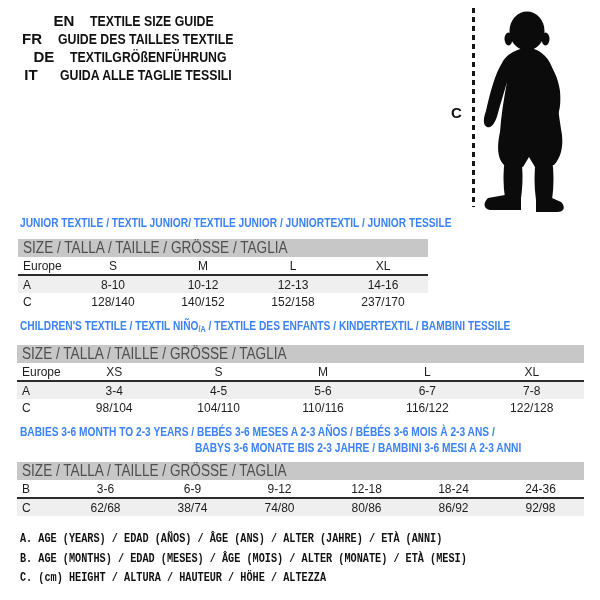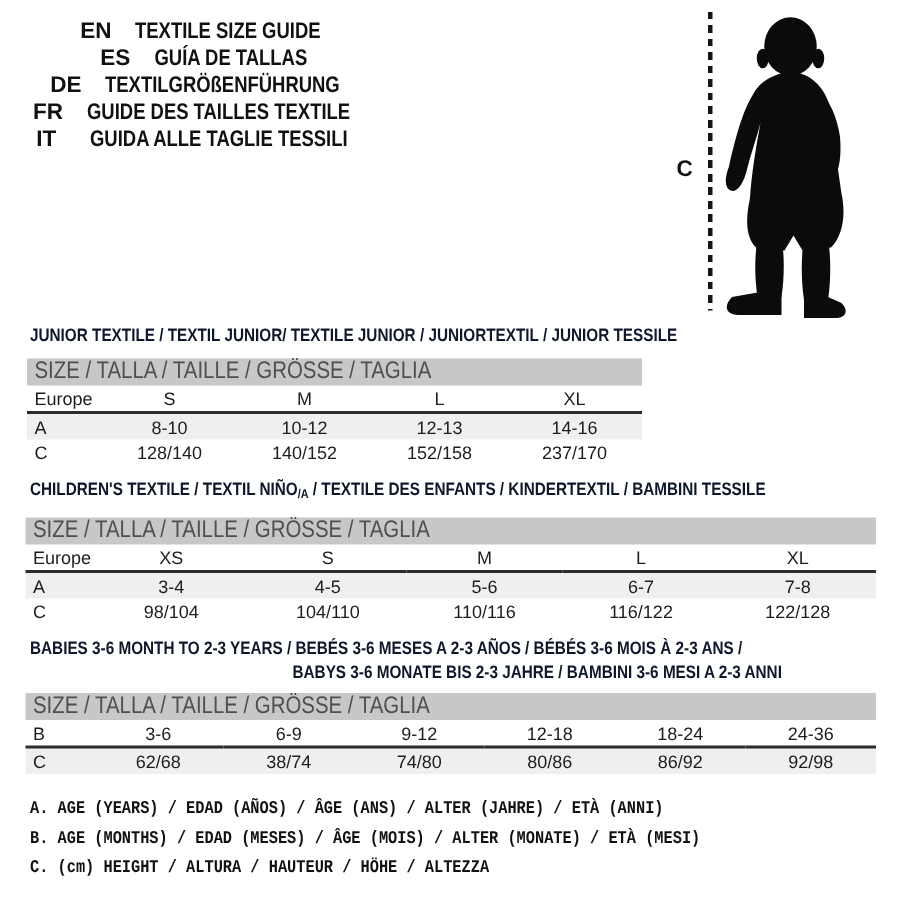--- a/index.html
+++ b/index.html
@@ -20,21 +20,21 @@
   
   .measure-line {
     position:absolute; left:472px; top:8px; width:3px; height:199px;
     background:repeating-linear-gradient(to bottom,#151515 0px,#151515 5px,transparent 5px,transparent 9px);
   }
   .measure-label { position:absolute; left:451px; top:104px; font-weight:bold; font-size:15px; }
   .baby { position:absolute; left:483px; top:8px; width:117px; height:205px; }
   .baby * { fill:#0b0b0b; }
 
   
-  .sec-title { position:absolute; font-weight:bold; font-size:12px; line-height:16px; color:#0f172a; }
+  .sec-title { position:absolute; font-weight:bold; font-size:12px; line-height:16px; color:#3b82f6; }
   .sub { font-size:8.5px; vertical-align:-2px; }
 
   
   .tbl { position:absolute; border-collapse:collapse; table-layout:fixed; font-size:12px; color:#1d1d1d; }
   .tbl th { background:#c7c7c7; color:#4f4f4f; font-weight:normal; text-align:left; height:16px; padding:0 0 0 5px; font-size:16px;margin-top:15px; }
   .tbl td { height:17px; padding:0; text-align:center; font-weight:normal;margin-top:10px; }
   .tbl td.lbl { text-align:left; padding-left:5px; }
   .tbl tr.first-row td { border-bottom:2px solid #2c2c2c; }
   .tbl tr.shade td { background:#efefef; }
   .t-junior   { left:18px; top:239px; width:410px; }
@@ -54,30 +54,26 @@
 <body>
 
 <div class="page">
 
   <div class="langs">
     <div class="lang-row">
       <span class="lang-code">EN</span>
       <span class="cond2">TEXTILE SIZE GUIDE</span>
     </div>
     <div class="lang-row">
-      <span class="lang-code">ES</span>
-      <span class="cond2">GUÍA DE TALLAS</span>
+      <span class="lang-code">FR</span>
+      <span class="cond2">GUIDE DES TAILLES TEXTILE</span>
     </div>
     <div class="lang-row">
       <span class="lang-code">DE</span>
       <span class="cond2">TEXTILGRÖßENFÜHRUNG</span>
-    </div>
-    <div class="lang-row">
-      <span class="lang-code">FR</span>
-      <span class="cond2">GUIDE DES TAILLES TEXTILE</span>
     </div>
     <div class="lang-row">
       <span class="lang-code">IT</span>
       <span class="cond2">GUIDA ALLE TAGLIE TESSILI</span>
     </div>
   </div>
 
   <div class="measure-line"></div>
   <div class="measure-label">C</div>
   <svg class="baby" viewBox="0 0 117 205" aria-hidden="true">

